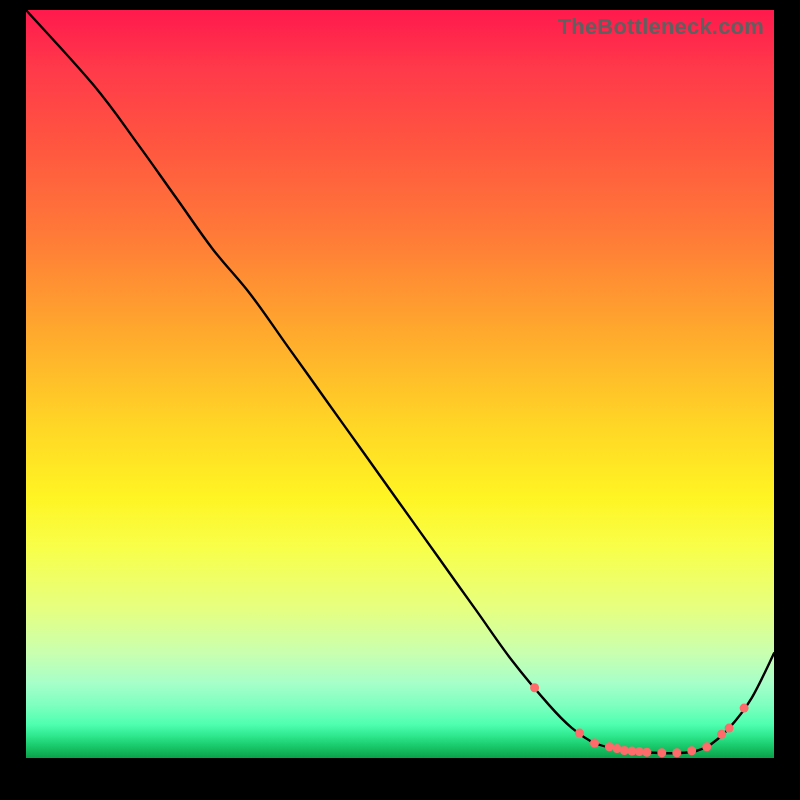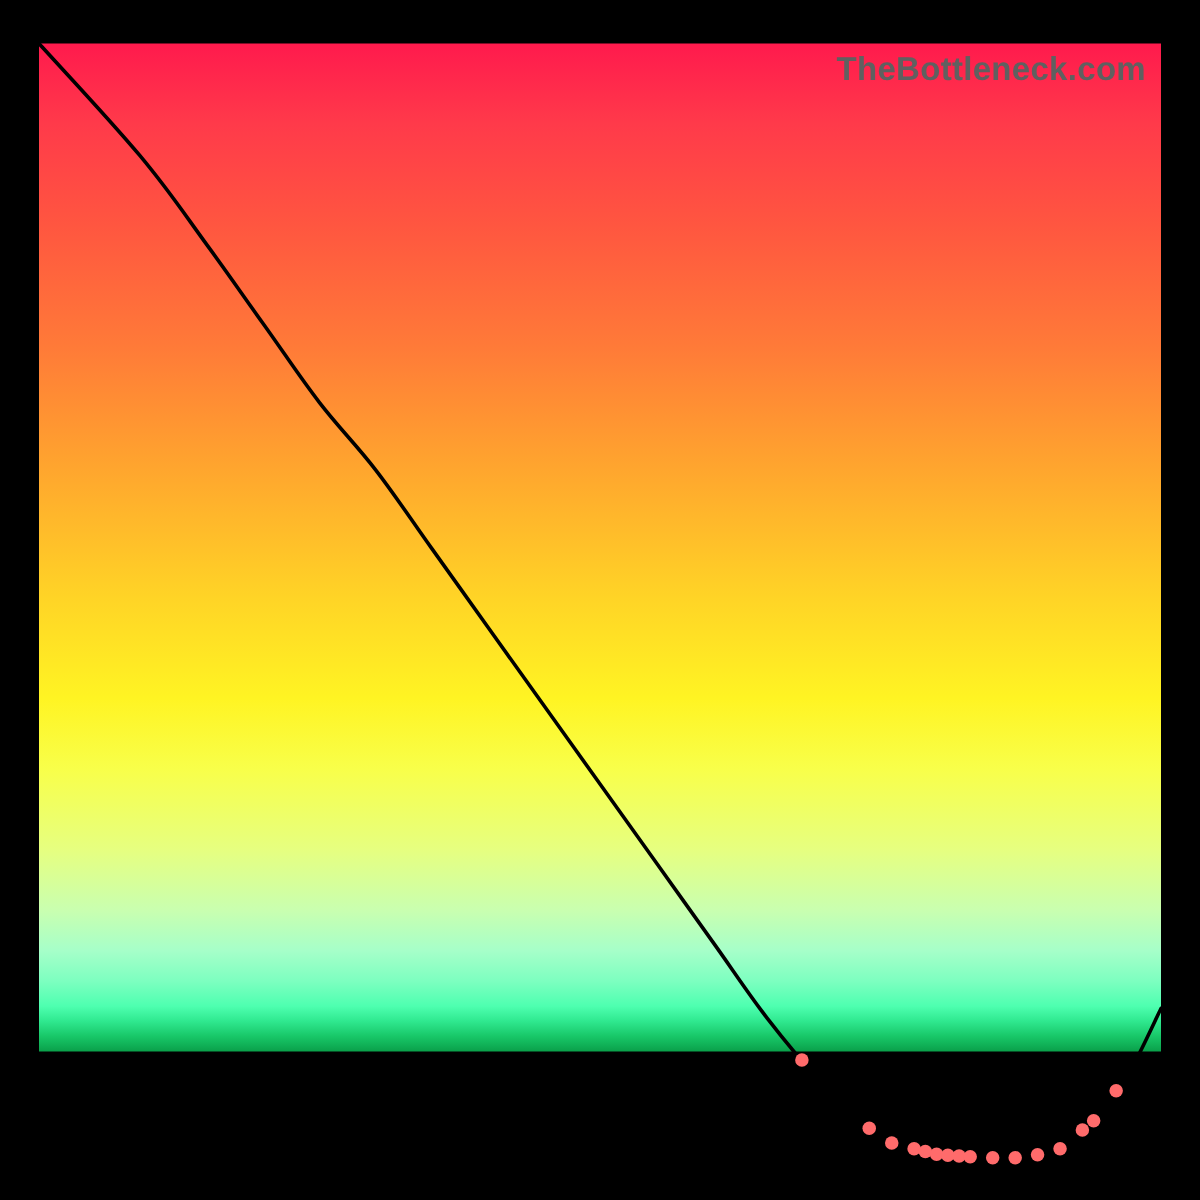--- a/index.html
+++ b/index.html
@@ -13,23 +13,23 @@
   }
   .frame {
     position: relative;
     width: 800px;
     height: 800px;
     background: #000;
   }
   .plot {
     position: absolute;
     left: 26px;
-    top: 29px;
+    top: 10px;
     width: 748px;  
-    height: 672px;
+    height: 748px;
     
     background: linear-gradient(
       to bottom,
       #ff1a4d 0%,
       #ff3a4a 8%,
       #ff5640 18%,
       #ff7a38 30%,
       #ffa52e 42%,
       #ffd426 55%,
       #fff423 65%,

